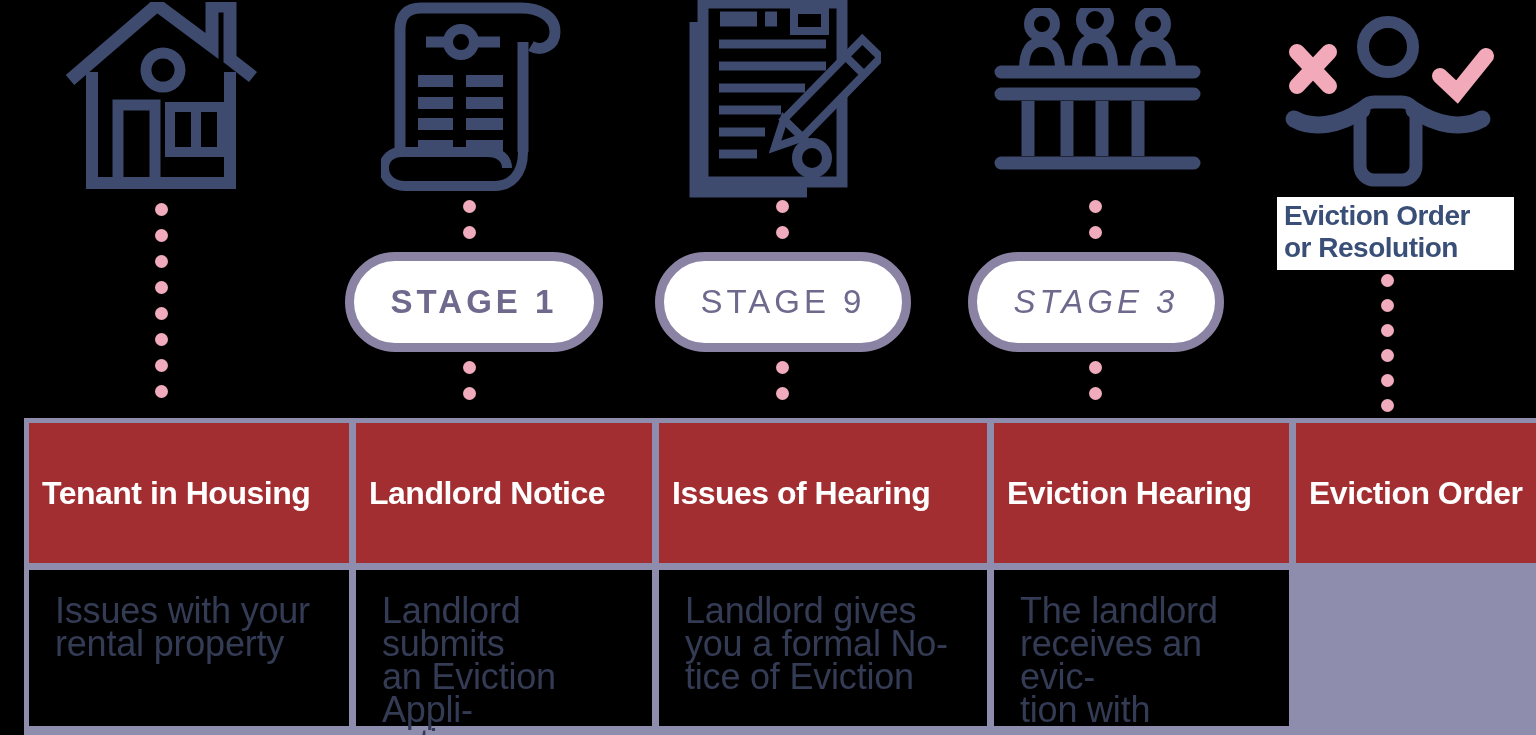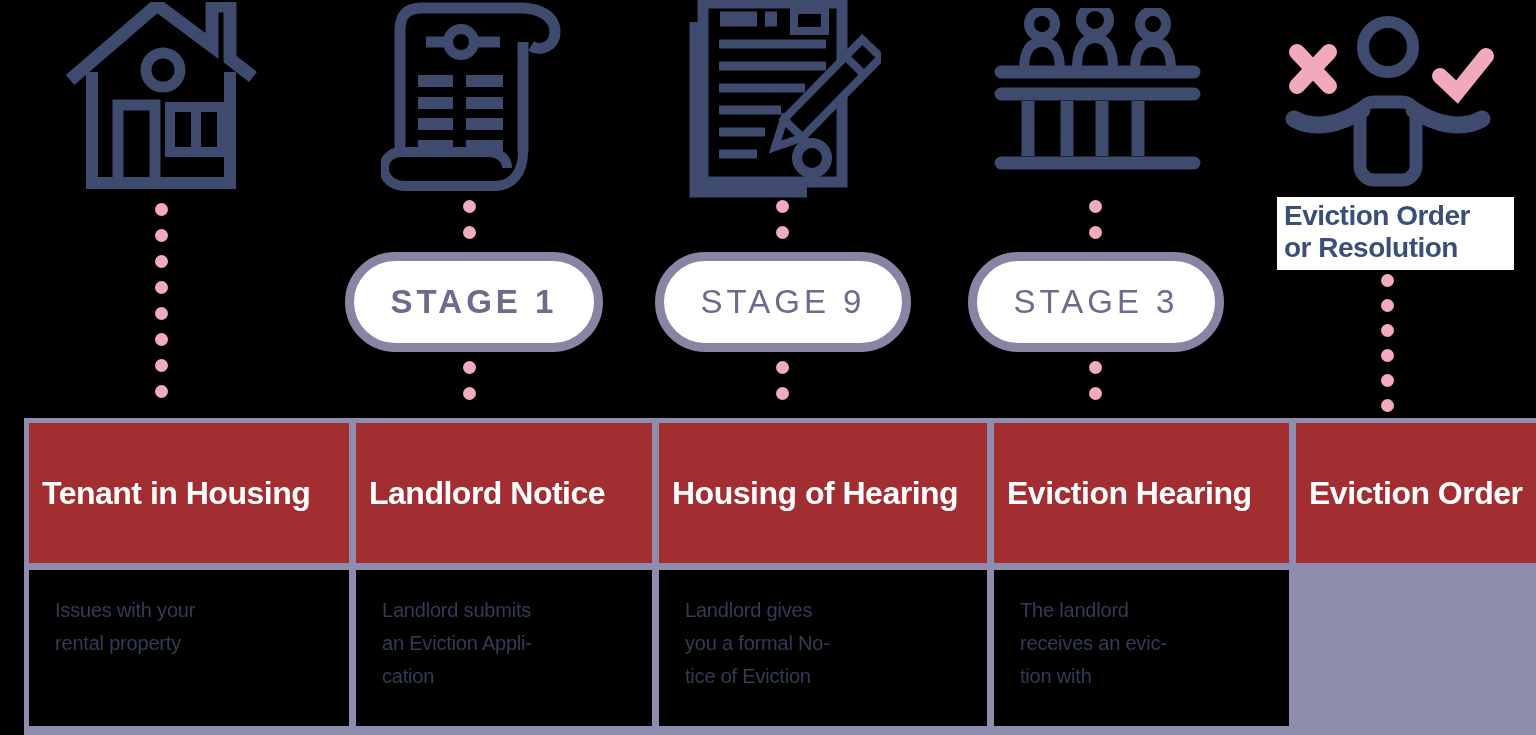--- a/index.html
+++ b/index.html
@@ -15,21 +15,21 @@
         border-radius:50px;display:flex;align-items:center;justify-content:center;box-sizing:border-box;}
   .pill span{font-size:33px;letter-spacing:4px;color:var(--c-pill_text,#6F6A8D);}
   .annotation{position:absolute;background:var(--c-annotation_bg,#fff);color:var(--c-annotation_text,#3A4F78);
         font-weight:bold;font-size:28px;line-height:32px;letter-spacing:-0.5px;white-space:pre-line;
         padding:3px 0 0 7px;box-sizing:border-box;}
   .grid{position:absolute;left:0;top:418px;width:1536px;height:375px;background:var(--c-grid_border,#8E8DAE);
         display:grid;grid-template-columns:320px 296px 328px 295px 255px;grid-template-rows:140px 156px;
         gap:7px;padding:5px;box-sizing:border-box;margin-left:24px;}
   .hcell{background:var(--c-band_red,#A32E32);color:var(--c-header_text,#fff);display:flex;align-items:center;
         font-weight:bold;font-size:32px;letter-spacing:-0.5px;padding-left:13px;}
-  .bcell{background:#000;color:var(--c-body_text,#343B54);font-size:20px;line-height:33px;
+  .bcell{background:#000;color:var(--c-body_text,#343B54);font-size:36px;line-height:33px;
         white-space:pre-line;padding:24px 6px 0 26px;box-sizing:border-box;letter-spacing:-0.2px;}
 </style>
 </head>
 <body>
 
 <div class="canvas">
 
   <svg class="licon" style="left:63px;top:2px;" width="196" height="188" viewBox="0 0 196 188" fill="none" stroke="currentColor">
     <polyline points="7,78 94,3 149,44 149,4 167,4 167,57 190,75" stroke-width="13" stroke-linecap="butt" stroke-linejoin="miter"></polyline>
     <circle cx="100" cy="68" r="17" stroke-width="11"></circle>
@@ -126,31 +126,31 @@
       <i class="dot"></i>
       <i class="dot"></i>
   </div>
 
   <div class="pill" style="left:345px;top:252px;width:258px;height:100px;font-weight:bold;">
     <span>STAGE 1</span>
   </div>
   <div class="pill" style="left:655px;top:252px;width:256px;height:100px;">
     <span>STAGE 9</span>
   </div>
-  <div class="pill" style="left:968px;top:252px;width:256px;height:100px;">
+  <div class="pill" style="left:968px;top:252px;width:256px;height:100px;font-style:italic;">
     <span>STAGE 3</span>
   </div>
 
   <div class="annotation" style="left:1277px;top:197px;width:237px;height:73px;">Eviction Order
 or Resolution</div>
 
   <div class="grid">
     <div class="hcell">Tenant in Housing</div>
     <div class="hcell">Landlord Notice</div>
-    <div class="hcell">Housing of Hearing</div>
+    <div class="hcell">Issues of Hearing</div>
     <div class="hcell">Eviction Hearing</div>
     <div class="hcell">Eviction Order</div>
     <div class="bcell">Issues with your
 rental property</div>
     <div class="bcell">Landlord submits
 an Eviction Appli-
 cation</div>
     <div class="bcell">Landlord gives
 you a formal No-
 tice of Eviction</div>

